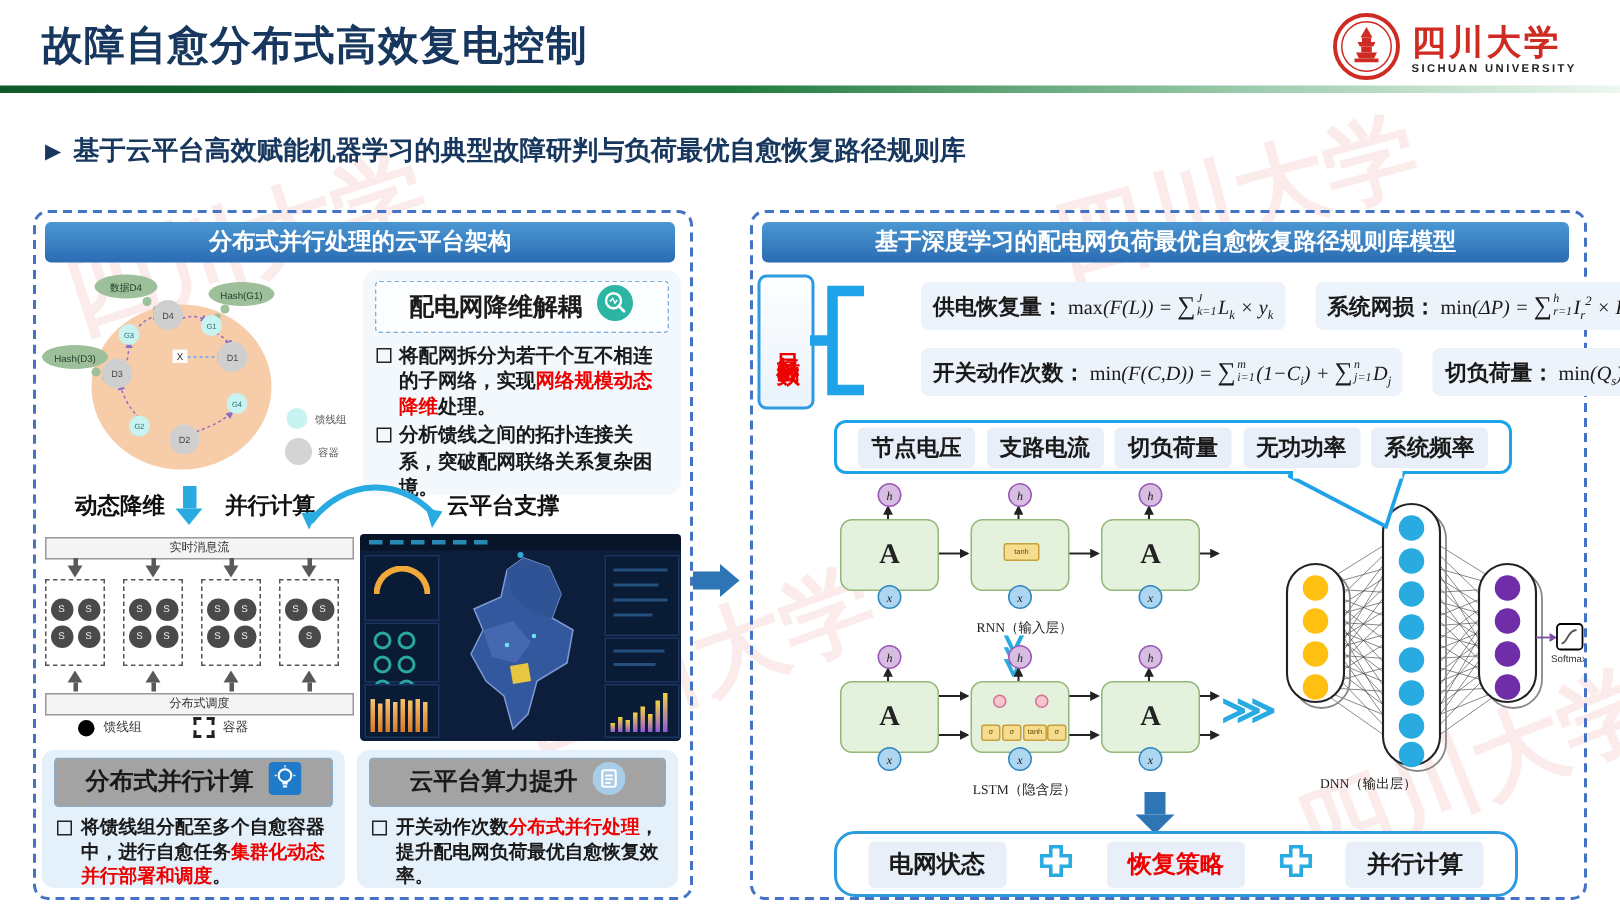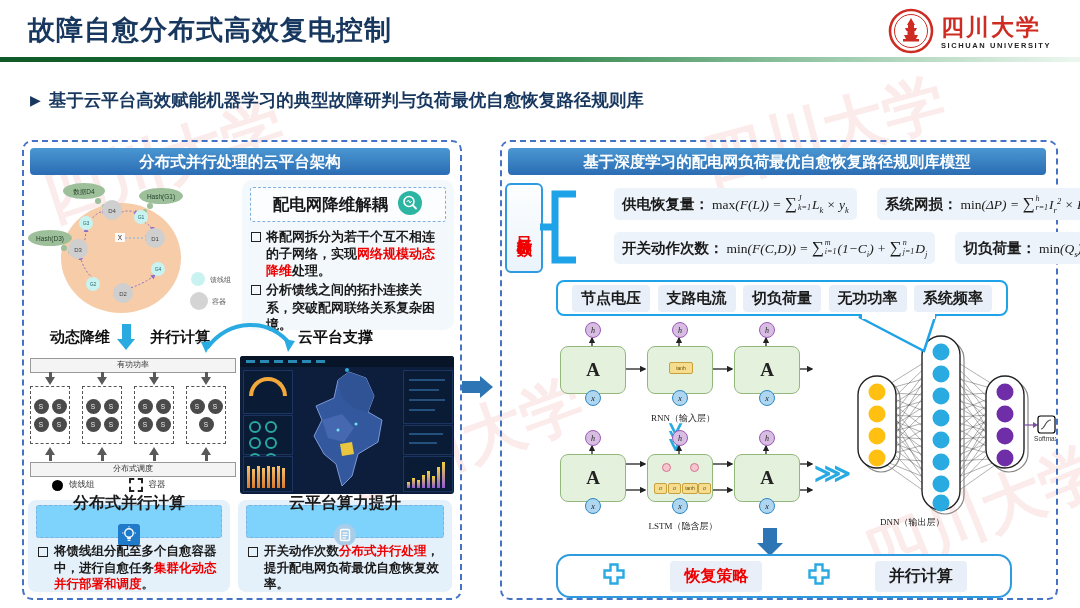--- a/index.html
+++ b/index.html
@@ -64,22 +64,22 @@
   .db-pane{position:absolute;background:#0A1B36;border:1px solid #1B3560;}
   .gauge{width:30px;height:15px;border:4px solid #F2A93B;border-bottom:none;border-radius:30px 30px 0 0;margin:6px auto 0 auto;}
   .donuts{display:flex;flex-wrap:wrap;gap:4px;padding:5px;}
   .donuts i{width:8px;height:8px;border-radius:50%;border:2px solid #2AA7A0;display:block;}
   .db-bars1,.db-bars2{display:flex;align-items:flex-end;gap:2px;padding:3px 3px;height:100%;box-sizing:border-box;}
   .db-bars1 i{width:3px;background:linear-gradient(180deg,#F6C16B,#D97A2B);display:block;}
   .db-bars2 i{width:3px;background:linear-gradient(180deg,#F4D23C,#8F5BD6);display:block;}
   .db-line{position:absolute;height:2px;background:#24507E;}
   
   .info-box{background:#E4F0FA;border-radius:8px;z-index:2;}
-  .ib-title{margin:5px 8px 3px 8px;border:1.5px dashed #7FB0DF;border-radius:3px;height:31px;background:#7dd3fc;
-    display:flex;align-items:center;justify-content:center;gap:10px;flex-direction:column;}
+  .ib-title{margin:5px 8px 3px 8px;border:1.5px dashed #7FB0DF;border-radius:3px;height:31px;background:#a3a3a3;
+    display:flex;align-items:center;justify-content:center;gap:10px;}
   .ib-title-text{font-size:16px;font-weight:bold;}
   .ib-body{display:flex;gap:6px;padding:2px 10px;font-size:12.5px;font-weight:600;line-height:1.33;}
   
   .mid-arrow{left:462px;top:376px;display:flex;align-items:center;z-index:2;}
   .mid-arrow .stem{width:18px;height:12px;background:#2E75B6;}
   .mid-arrow .head{width:0;height:0;border-top:11px solid transparent;border-bottom:11px solid transparent;border-left:13px solid #2E75B6;}
   
   .objective{left:505px;top:183px;width:34px;height:86px;border:2px solid #2E9BE0;border-radius:6px;
     background:linear-gradient(180deg,#FDFEFF,#EAF3FB);display:flex;align-items:center;justify-content:center;z-index:2;}
   .objective span{writing-mode:vertical-lr;text-orientation:upright;font-size:15.5px;font-weight:bold;color:#EE0000;letter-spacing:2px;}
@@ -266,21 +266,21 @@
     </div>
   <div class="abs flow-label" style="left:150px;top:328px;">并行计算</div>
   <svg class="abs" style="left:200px;top:316px;z-index:2;" width="100" height="40" viewBox="0 0 100 40">
     <path d="M7,32 C30,2 68,2 90,28" stroke="#29ABE2" stroke-width="4" fill="none"></path>
     <polygon points="1,26 12,25 6,37" fill="#29ABE2"></polygon>
     <polygon points="84,23 95,25 88,36" fill="#29ABE2"></polygon>
   </svg>
   <div class="abs flow-label" style="left:298px;top:328px;">云平台支撑</div>
 
   <div class="abs cluster">
-    <div class="hb" style="top:2px;">有功功率</div>
+    <div class="hb" style="top:2px;">实时消息流</div>
     <div class="sbox" style="left:2px;">
         <div class="snode">S</div>
         <div class="snode">S</div>
         <div class="snode">S</div>
         <div class="snode">S</div>
       </div>
     <div class="sbox" style="left:54px;">
         <div class="snode">S</div>
         <div class="snode">S</div>
         <div class="snode">S</div>
@@ -697,20 +697,21 @@
     </g>
     <line x1="190" y1="97" x2="199" y2="97" stroke="#7A4FA0" stroke-width="1.2"></line>
     <path d="M199,94 L204,97 L199,100 Z" fill="#7A4FA0"></path>
     <rect x="204" y="88" width="17" height="17" rx="2.5" fill="#fff" stroke="#000" stroke-width="1.2"></rect>
     <path d="M207,101 C211,101 211,92 217,92" stroke="#555" stroke-width="1.2" fill="none"></path>
     <text x="212" y="113" font-size="6.5" text-anchor="middle" fill="#333">Softmax</text>
   </svg>
   <div class="abs dnn-label" style="left:880px;top:516px;">DNN（输出层）</div>
 
   <div class="abs output-box">
+    <span class="out-chip">电网状态</span>
     <span>
       <svg width="26" height="26" viewBox="0 0 26 26">
           <path d="M9.5,3.5 h7 v6 h6 v7 h-6 v6 h-7 v-6 h-6 v-7 h6 Z" fill="#fff" stroke="#29ABE2" stroke-width="2.4"></path>
         </svg>
     </span>
     <span class="out-chip red">恢复策略</span>
     <span>
       <svg width="26" height="26" viewBox="0 0 26 26">
           <path d="M9.5,3.5 h7 v6 h6 v7 h-6 v6 h-7 v-6 h-6 v-7 h6 Z" fill="#fff" stroke="#29ABE2" stroke-width="2.4"></path>
         </svg>

